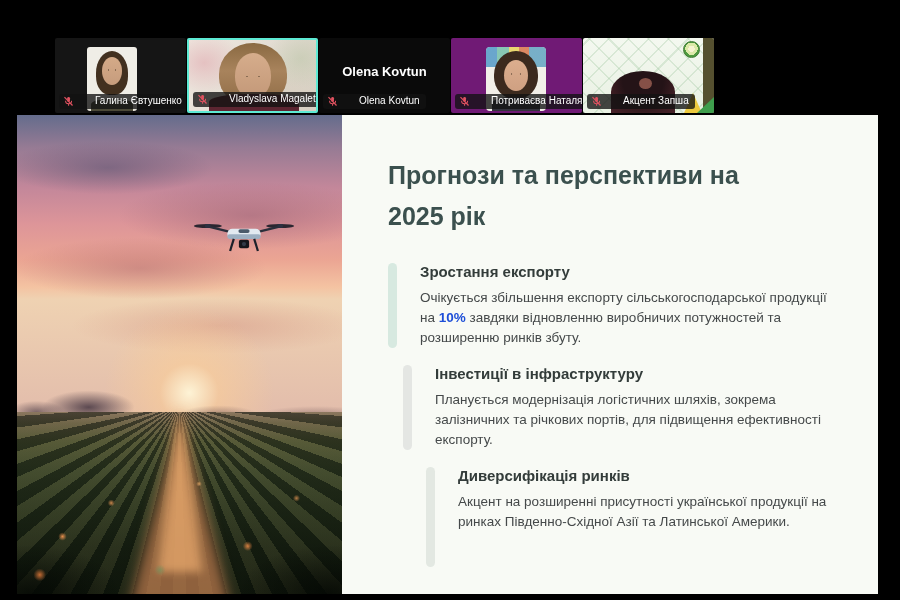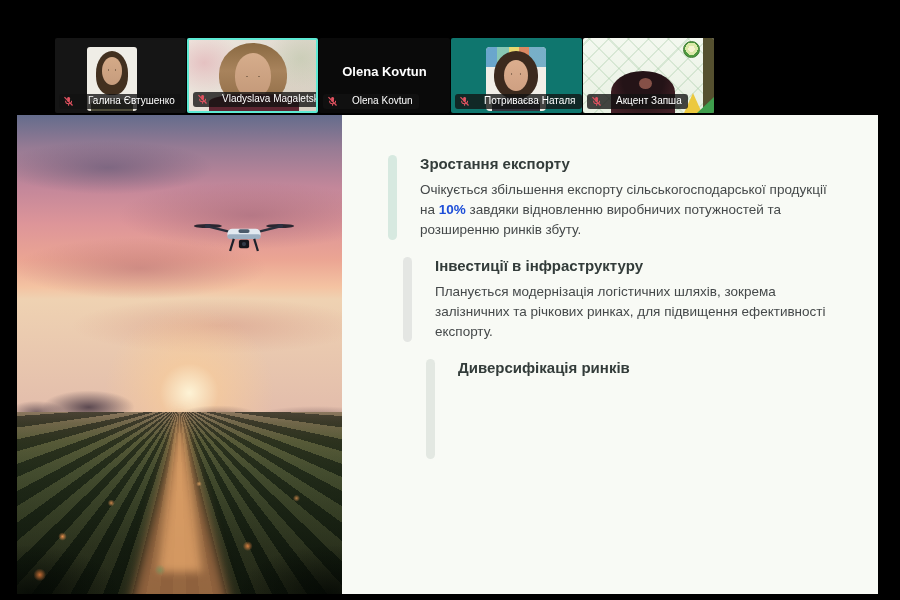--- a/index.html
+++ b/index.html
@@ -4,21 +4,21 @@
 <style>
   html,body{margin:0;padding:0;background:#000;}
   body{width:900px;height:600px;position:relative;overflow:hidden;
        font-family:"Liberation Sans",sans-serif;-webkit-font-smoothing:antialiased;}
   
   .strip{position:absolute;left:55px;top:38px;display:flex;gap:1px;}
   .tile{position:relative;width:131px;height:75px;background:#141414;overflow:hidden;
         border-radius:2px;box-sizing:border-box;flex:0 0 auto;padding-left:8px;}
   .tile.active{border:2px solid #5eead4;}
   .layer{position:absolute;}
-  .nameplate{position:absolute;left:4px;bottom:4px;display:flex;align-items:center;gap:14px;
+  .nameplate{position:absolute;left:4px;bottom:4px;display:flex;align-items:center;gap:21px;
              background:rgba(18,18,18,.78);border-radius:3px;padding:1px 6px 2px 4px;
              color:#fff;font-size:10px;line-height:12px;white-space:nowrap;max-width:120px;overflow:hidden;z-index:5;}
   .micsvg{flex:0 0 auto;display:block;}
   .center-label{position:absolute;inset:0;display:flex;align-items:center;justify-content:center;
                 color:#fff;font-weight:bold;font-size:13px;padding-bottom:8px;z-index:2;}
   
   .t-evt{background:#151515;}
   .e-photo{left:32px;top:9px;width:50px;height:64px;border-radius:3px;overflow:hidden;
            background:linear-gradient(180deg,#efede6 0 78%,#e3e0d6);}
   .e-hair{left:9px;top:4px;width:32px;height:44px;border-radius:50% 50% 42% 42%;background:#42301f;}
@@ -38,21 +38,21 @@
           background:linear-gradient(180deg,#8a6a42,#a8835c 45%,#8f6c46);}
   .v-face{left:46px;top:13px;width:36px;height:45px;border-radius:50% 50% 46% 46%;
           background:linear-gradient(180deg,#d6ad8c,#c39878);}
   .v-eyes{left:52px;top:34px;width:24px;height:5px;
           background:radial-gradient(circle 1.6px at 25% 50%,#54412f,transparent 70%),
                      radial-gradient(circle 1.6px at 75% 50%,#54412f,transparent 70%);}
   .v-body{left:20px;bottom:0;width:90px;height:17px;border-radius:45% 45% 0 0;background:#5c2531;}
   
   .t-kov{background:#0a0a0a;}
   
-  .t-pot{background:#0f766e;}
+  .t-pot{background:#701a75;}
   .p-photo{left:35px;top:9px;width:60px;height:64px;border-radius:4px;overflow:hidden;background:#f2efe8;}
   .p-art{left:0;top:0;width:100%;height:20px;opacity:.9;
          background:linear-gradient(90deg,#5b9ec9 0 18%,#7cc3ae 18% 38%,#e8d462 38% 55%,#d97d54 55% 72%,#6aa8c4 72% 100%);}
   .p-hair{left:8px;top:4px;width:44px;height:48px;border-radius:50% 50% 46% 46%;background:#3c2a1e;}
   .p-face{left:18px;top:13px;width:24px;height:31px;border-radius:50%;
           background:linear-gradient(180deg,#dcae8e,#cfa082);}
   .p-eyes{left:21px;top:25px;width:18px;height:4px;
           background:radial-gradient(circle 1.4px at 26% 50%,#3a2a1c,transparent 70%),
                      radial-gradient(circle 1.4px at 74% 50%,#3a2a1c,transparent 70%);}
   .p-body{left:6px;bottom:0;width:48px;height:14px;border-radius:45% 45% 0 0;background:#33333d;}
@@ -255,37 +255,39 @@
       <rect x="37" y="19" width="36" height="5" rx="2.5" fill="#9db0c2"></rect>
       <rect x="49" y="13.5" width="12" height="4" rx="2" fill="#4a5a6a"></rect>
       <path d="M44 24 L40 37" stroke="#1c202a" stroke-width="2.4"></path>
       <path d="M66 24 L70 37" stroke="#1c202a" stroke-width="2.4"></path>
       <rect x="49.5" y="25" width="11" height="9" rx="2" fill="#14161c"></rect>
       <circle cx="55" cy="29.5" r="2.3" fill="#313a48"></circle>
     </svg>
   </div>
 
   <div class="content">
+    <h1 class="title">Прогнози та перспективи на 2025 рік</h1>
 
     <div class="sec">
       <div class="bar bar-1"></div>
       <div>
         <h3>Зростання експорту</h3>
         <p><span>Очікується збільшення експорту сільськогосподарської продукції на </span><b>10%</b><span> завдяки відновленню виробничих потужностей та розширенню ринків збуту.</span></p>
       </div>
     </div>
 
     <div class="sec ind1">
       <div class="bar bar-2"></div>
       <div>
         <h3>Інвестиції в інфраструктуру</h3>
-        <p>Планується модернізація логістичних шляхів, зокрема залізничних та річкових ринках, для підвищення ефективності експорту.</p>
+        <p>Планується модернізація логістичних шляхів, зокрема залізничних та річкових портів, для підвищення ефективності експорту.</p>
       </div>
     </div>
 
     <div class="sec ind2">
       <div class="bar bar-3"></div>
       <div>
         <h3>Диверсифікація ринків</h3>
+        <p>Акцент на розширенні присутності української продукції на ринках Південно-Східної Азії та Латинської Америки.</p>
       </div>
     </div>
   </div>
 </div>
 
 </body></html>

